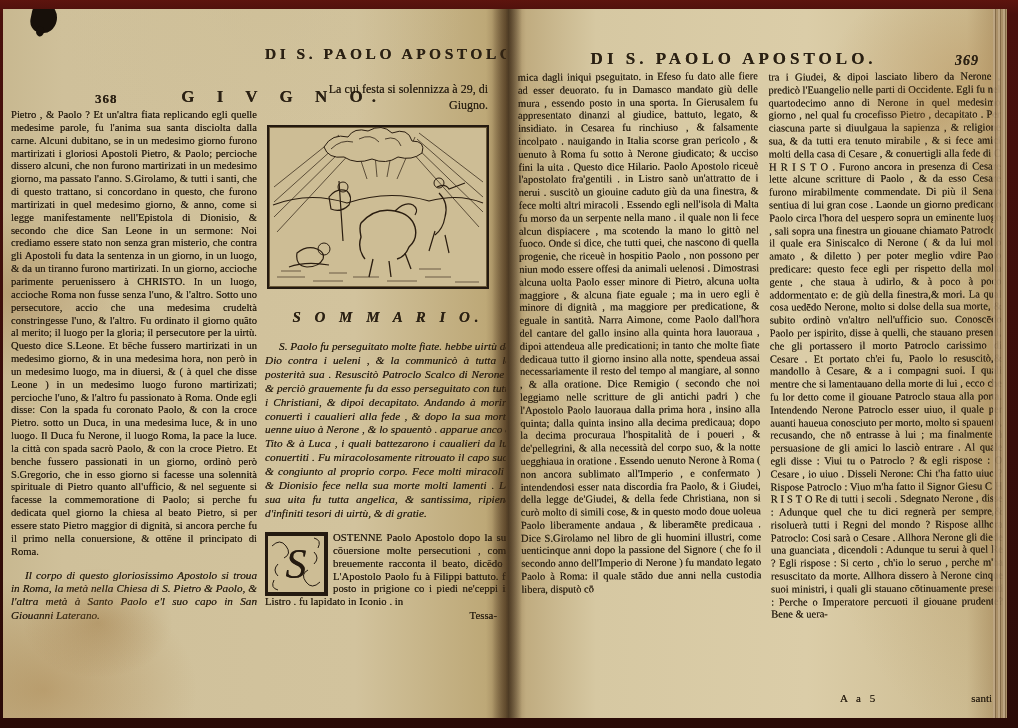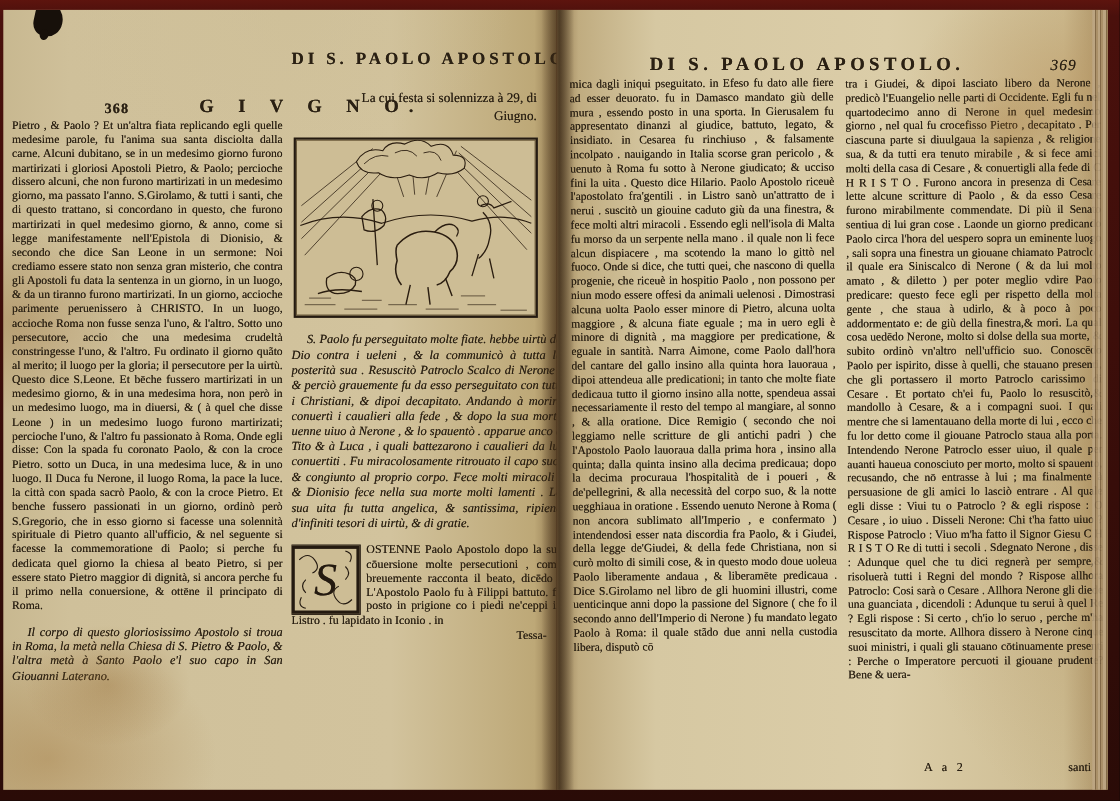--- a/index.html
+++ b/index.html
@@ -55,21 +55,21 @@
   .sommario-body{margin:14px 0 0 0;font-style:italic;font-size:11.3px;line-height:13.9px;text-indent:14px;}
 
   .ostenne{margin:10px 0 0 0;font-size:10.8px;line-height:12.9px;}
   .dropcap{float:left;width:56px;height:56px;margin:2px 6px 0 0;border:3px solid #241a10;
     box-shadow:0 0 0 1px #241a10;position:relative;background:#cdbd95;}
   .dropcap svg{display:block;width:100%;height:100%;}
   .catchword{text-align:right;font-size:10.8px;margin-top:1px;padding-right:14px;}
 
   
   .rp-head{left:50%;top:40px;transform:translateX(-58%);letter-spacing:4px;}
-  .rp-num{right:28px;top:44px;font-weight:normal;font-style:italic;font-size:14px;}
+  .rp-num{right:28px;top:44px;font-weight:bold;font-style:italic;font-size:14px;}
   .rp-col1{position:absolute;left:14px;top:62px;width:240px;height:640px;
     font-size:10.5px;line-height:12.8px;overflow:hidden;transform:rotate(-.4deg);}
   .rp-col2{position:absolute;left:264px;top:62px;width:232px;height:620px;
     font-size:10.5px;line-height:12.8px;overflow:hidden;transform:rotate(-.3deg);}
   .rp-foot{position:absolute;left:264px;top:683px;width:232px;font-size:11px;}
   .rp-foot .sig{display:inline-block;margin-left:70px;letter-spacing:3px;}
   .rp-foot .cw{float:right;padding-right:10px;}
 
   .stain{position:absolute;border-radius:50%;pointer-events:none;}
 </style>
@@ -132,20 +132,21 @@
               <circle cx="74" cy="60" r="5"></circle>
 
               <g stroke-width=".6">
                 <path d="M8 150 h28 M44 154 h30 M84 150 h26 M118 154 h30 M156 150 h26 M186 155 h24"></path>
                 <path d="M12 144 h20 M150 142 h22 M60 146 h18"></path>
               </g>
             </g>
           </svg>
         </div>
 
+        <div class="sommario-head txt">S O M M A R I O.</div>
         <p class="sommario-body txt">S. Paolo fu perseguitato molte fiate. hebbe uirtù da Dio contra i ueleni , &amp; la communicò à tutta la posterità sua . Resuscitò Patroclo Scalco di Nerone , &amp; perciò grauemente fu da esso perseguitato con tutti i Christiani, &amp; dipoi decapitato. Andando à morire conuertì i caualieri alla fede , &amp; dopo la sua morte uenne uiuo à Nerone , &amp; lo spauentò . apparue anco à Tito &amp; à Luca , i quali battezarono i caualieri da lui conuertiti . Fu miracolosamente ritrouato il capo suo, &amp; congiunto al proprio corpo. Fece molti miracoli . &amp; Dionisio fece nella sua morte molti lamenti . La sua uita fu tutta angelica, &amp; santissima, ripiena d'infiniti tesori di uirtù, &amp; di gratie.</p>
 
         <div class="ostenne txt">
           <span class="dropcap">
             <svg viewBox="0 0 56 56">
               <g stroke="#241a10" fill="none" stroke-width="1">
                 <path d="M4 10 q8-8 14 0 q6 8-2 12 M52 46 q-8 8-14 0 q-6-8 2-12"></path>
                 <path d="M6 44 q-4 8 4 10 M50 12 q4-8-4-10"></path>
                 <path d="M10 28 q-6 6 0 12 M46 28 q6-6 0-12"></path>
               </g>
@@ -159,21 +160,21 @@
     </div>
 
     <div class="page page-right">
       <div class="runhead rp-head txt">DI S. PAOLO APOSTOLO.</div>
       <div class="pagenum rp-num txt">369</div>
 
       <div class="rp-col1 txt">mica dagli iniqui pseguitato. in Efeso fu dato alle fiere ad esser deuorato. fu in Damasco mandato giù delle mura , essendo posto in una sporta. In Gierusalem fu appresentato dinanzi al giudice, battuto, legato, &amp; insidiato. in Cesarea fu rinchiuso , &amp; falsamente incolpato . nauigando in Italia scorse gran pericolo , &amp; uenuto à Roma fu sotto à Nerone giudicato; &amp; ucciso fini la uita . Questo dice Hilario. Paolo Apostolo riceuè l'apostolato fra'gentili . in Listro sanò un'attratto de i nerui . suscitò un giouine caduto giù da una finestra, &amp; fece molti altri miracoli . Essendo egli nell'isola di Malta fu morso da un serpente nella mano . il quale non li fece alcun dispiacere , ma scotendo la mano lo gittò nel fuoco. Onde si dice, che tutti quei, che nascono di quella progenie, che riceuè in hospitio Paolo , non possono per niun modo essere offesi da animali uelenosi . Dimostrasi alcuna uolta Paolo esser minore di Pietro, alcuna uolta maggiore , &amp; alcuna fiate eguale ; ma in uero egli è minore di dignità , ma maggiore per predicatione, &amp; eguale in santità. Narra Aimone, come Paolo dall'hora del cantare del gallo insino alla quinta hora lauoraua , dipoi attendeua alle predicationi; in tanto che molte fiate dedicaua tutto il giorno insino alla notte, spendeua assai necessariamente il resto del tempo al mangiare, al sonno , &amp; alla oratione. Dice Remigio ( secondo che noi leggiamo nelle scritture de gli antichi padri ) che l'Apostolo Paolo lauoraua dalla prima hora , insino alla quinta; dalla quinta insino alla decima predicaua; dopo la decima procuraua l'hospitalità de i poueri , &amp; de'pellegrini, &amp; alla necessità del corpo suo, &amp; la notte uegghiaua in oratione . Essendo uenuto Nerone à Roma ( non ancora sublimato all'Imperio , e confermato ) intendendosi esser nata discordia fra Paolo,  &amp; i Giudei, della legge de'Giudei, &amp; della fede Christiana, non si curò molto di simili cose, &amp; in questo modo doue uoleua Paolo liberamente andaua , &amp; liberamēte predicaua . Dice S.Girolamo nel libro de gli huomini illustri, come uenticinque anni dopo la passione del Signore ( che fo il secondo anno dell'Imperio di Nerone ) fu mandato legato Paolo à Roma: il quale stãdo due anni nella custodia libera, disputò cō</div>
       <div class="rp-col2 txt">tra i Giudei, &amp; dipoi lasciato libero da Nerone , predicò l'Euangelio nelle parti di Occidente. Egli fu nel quartodecimo anno di Nerone in quel medesimo giorno , nel qual fu crocefisso Pietro , decapitato . Per ciascuna parte si diuulgaua la sapienza , &amp; religione sua, &amp; da tutti era tenuto mirabile , &amp; si fece amici molti della casa di Cesare , &amp; conuertigli alla fede di C H R I S T O . Furono ancora in presenza di Cesare lette alcune scritture di Paolo , &amp; da esso Cesare furono mirabilmente commendate. Di più il Senato sentiua di lui gran cose . Laonde un giorno predicando Paolo circa l'hora del uespero sopra un eminente luogo , sali sopra una finestra un giouane chiamato Patroclo , il quale era Siniscalco di Nerone ( &amp; da lui molto amato , &amp; diletto ) per poter meglio vdire Paolo predicare: questo fece egli per rispetto della molta gente , che staua à udirlo, &amp; à poco à poco addormentato e: de giù della finestra,&amp; mori. La qual cosa uedēdo Nerone, molto si dolse della sua morte, &amp; subito ordinò vn'altro nell'ufficio suo. Conoscēdo Paolo per ispirito, disse à quelli, che stauano presenti, che gli portassero il morto Patroclo carissimo di Cesare . Et portato ch'ei fu, Paolo lo resuscitò,&amp; mandollo à Cesare, &amp; a i compagni suoi. I quali mentre che si lamentauano della morte di lui , ecco che fu lor detto come il giouane Patroclo staua alla porta. Intendendo Nerone Patroclo esser uiuo, il quale per auanti haueua conosciuto per morto, molto si spauento, recusando, che nō entrasse à lui ; ma finalmente à persuasione de gli amici lo lasciò entrare . Al quale egli disse : Viui tu o Patroclo ? &amp; egli rispose : O Cesare , io uiuo .  Disseli Nerone: Chi t'ha fatto uiuo ? Rispose Patroclo :  Viuo m'ha fatto il Signor Giesu C H R I S T O  Re di tutti i secoli .  Sdegnato Nerone , disse :  Adunque quel che tu dici regnerà per sempre,&amp; risoluerà tutti i Regni del mondo ? Rispose allhora Patroclo:  Cosi sarà o Cesare .  Allhora Nerone gli diede una guanciata , dicendoli : Adunque tu serui à quel Re ? Egli rispose : Si certo , ch'io lo seruo , perche m'ha resuscitato da morte. Allhora dissero à Nerone cinque suoi ministri, i quali gli stauano cōtinuamente presenti : Perche o Imperatore percuoti il giouane prudente? Bene &amp; uera-</div>
 
       <div class="rp-foot txt">
-        <span class="sig">A a   2</span>
+        <span class="sig">A a   5</span>
         <span class="cw">santi</span>
       </div>
       <div class="fore-edge"></div>
     </div>
 
     <div class="gutter"></div>
 
     <div class="stain" style="left:20px;bottom:40px;width:150px;height:110px;
          background:radial-gradient(closest-side,rgba(146,104,48,.35),rgba(146,104,48,0));"></div>
     <div class="stain" style="right:30px;top:60px;width:120px;height:90px;

